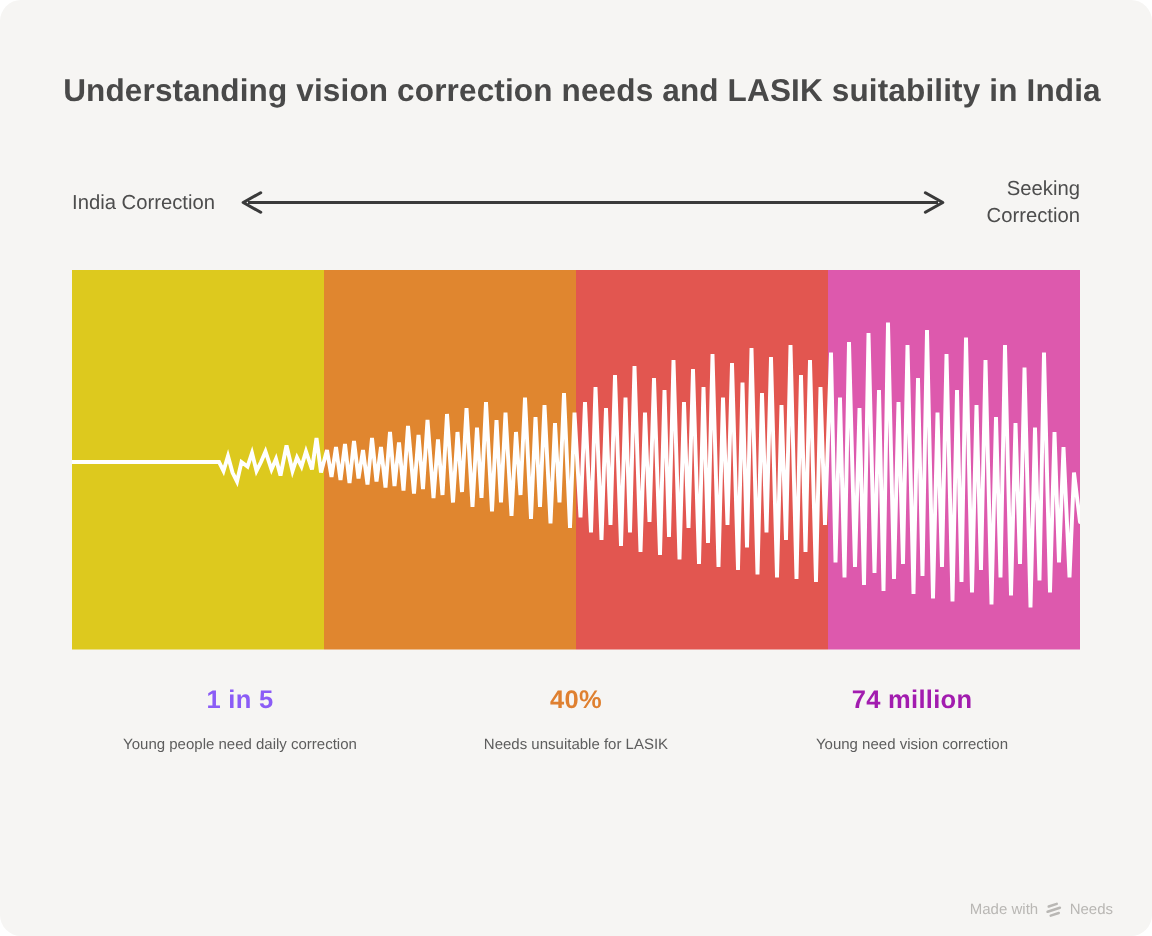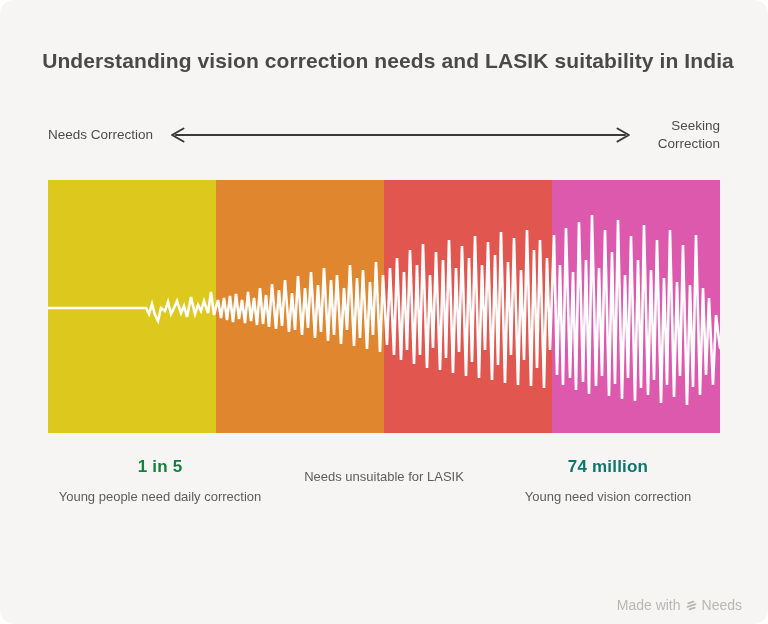--- a/index.html
+++ b/index.html
@@ -62,73 +62,74 @@
     text-align:center;
     padding:0 8px;
   }
   .stat-value{
     font-size:17px;
     font-weight:700;
     letter-spacing:0.2px;
   }
   .stat-label{
     margin-top:11px;
-    font-size:13px;
+    font-size:10px;
     line-height:18px;
     color:#5d5d5d;
   }
   .footer{
     position:absolute;
     right:26px;bottom:11px;
     display:flex;
     align-items:center;
     gap:4px;
-    font-size:14px;
+    font-size:10px;
     color:#b9b7b4;
   }
   .footer .brand{color:#b9b7b4;}
   .napkin-logo{display:inline-block;}
 </style>
 </head>
 <body>
 
 <div class="card">
 
   <h1 class="title">Understanding vision correction needs and LASIK suitability in India</h1>
 
   <div class="axis-row">
-    <span class="axis-label left">Needs Correction</span>
+    <span class="axis-label left">India Correction</span>
     <svg class="axis-arrow" viewBox="0 0 448 16" preserveAspectRatio="none">
       <line x1="6" y1="8" x2="442" y2="8" stroke="#3a3a3a" stroke-width="2"></line>
       <polyline points="14,1.5 3,8 14,14.5" fill="none" stroke="#3a3a3a" stroke-width="2" stroke-linecap="round" stroke-linejoin="round"></polyline>
       <polyline points="434,1.5 445,8 434,14.5" fill="none" stroke="#3a3a3a" stroke-width="2" stroke-linecap="round" stroke-linejoin="round"></polyline>
     </svg>
     <span class="axis-label right">Seeking Correction</span>
   </div>
 
   <div class="bands">
     <div class="band" style="background: rgb(221, 201, 30);"></div>
     <div class="band" style="background: rgb(224, 134, 47);"></div>
     <div class="band" style="background: rgb(226, 86, 80);"></div>
     <div class="band" style="background: rgb(221, 89, 173);"></div>
     <svg class="waveform" viewBox="0 0 672 253" preserveAspectRatio="none">
       <polyline fill="none" stroke="#ffffff" stroke-width="2.6" stroke-linecap="round" points="0,128 98,128 101,134 104,124 107,135 110,141 113,128 117,131 120,122 123,134 126,128 129,121 133,133 136,126 139,137 143,117 147,134 150,125 153,131 156,121 160,133 163,112 166,135 170,120 173,138 176,118 179,140 182,116 185,142 188,114 191,139 194,120 197,143 200,112 203,141 206,118 209,145 212,108 215,144 218,115 221,147 224,104 228,149 231,110 234,146 237,100 241,152 244,113 247,150 250,96 254,155 257,108 260,148 263,92 267,158 270,105 273,152 276,88 280,161 283,100 286,155 289,95 293,164 296,108 299,150 302,85 306,166 309,98 312,158 315,90 319,169 322,102 325,155 328,82 332,172 335,95 339,165 342,88 346,175 349,78 353,180 356,92 359,170 362,70 366,184 369,85 372,175 375,64 379,188 382,95 385,168 388,72 392,190 395,80 398,178 401,60 405,193 408,88 411,172 414,66 418,196 421,78 424,182 427,56 431,198 434,85 437,170 440,62 444,200 447,75 450,185 453,52 457,203 460,82 463,175 466,58 470,205 473,90 476,180 479,50 483,206 486,70 489,188 492,60 496,208 499,78 502,170 506,55 509,195 512,85 515,205 518,48 522,198 525,92 528,210 531,42 535,202 538,80 541,214 544,35 548,206 551,88 554,196 557,50 561,216 564,72 567,204 570,40 574,219 577,95 580,198 583,56 587,221 590,80 593,208 596,45 600,215 603,90 606,200 609,60 613,223 616,98 619,205 622,50 626,217 629,102 632,196 635,65 639,225 642,105 645,207 648,55 652,215 655,108 658,195 661,118 665,205 668,135 672,168"></polyline>
     </svg>
   </div>
 
   <div class="stats">
     <div class="stat">
-      <div class="stat-value" style="color: #15803d;">1 in 5</div>
+      <div class="stat-value" style="color: #8b5cf6;">1 in 5</div>
       <div class="stat-label">Young people need daily correction</div>
     </div>
     <div class="stat">
+      <div class="stat-value" style="color: rgb(223, 128, 48);">40%</div>
       <div class="stat-label">Needs unsuitable for LASIK</div>
     </div>
     <div class="stat">
-      <div class="stat-value" style="color: #0f766e;">74 million</div>
+      <div class="stat-value" style="color: #a21caf;">74 million</div>
       <div class="stat-label">Young need vision correction</div>
     </div>
   </div>
 
   <div class="footer">
     <span>Made with</span>
     <svg class="napkin-logo" width="13" height="13" viewBox="0 0 13 13">
       <g transform="rotate(-18 6.5 6.5)" stroke="#b9b7b4" stroke-width="1.7" stroke-linecap="round">
         <line x1="4" y1="3.4" x2="9.6" y2="3.4"></line>
         <line x1="2.2" y1="6.5" x2="10.8" y2="6.5"></line>

